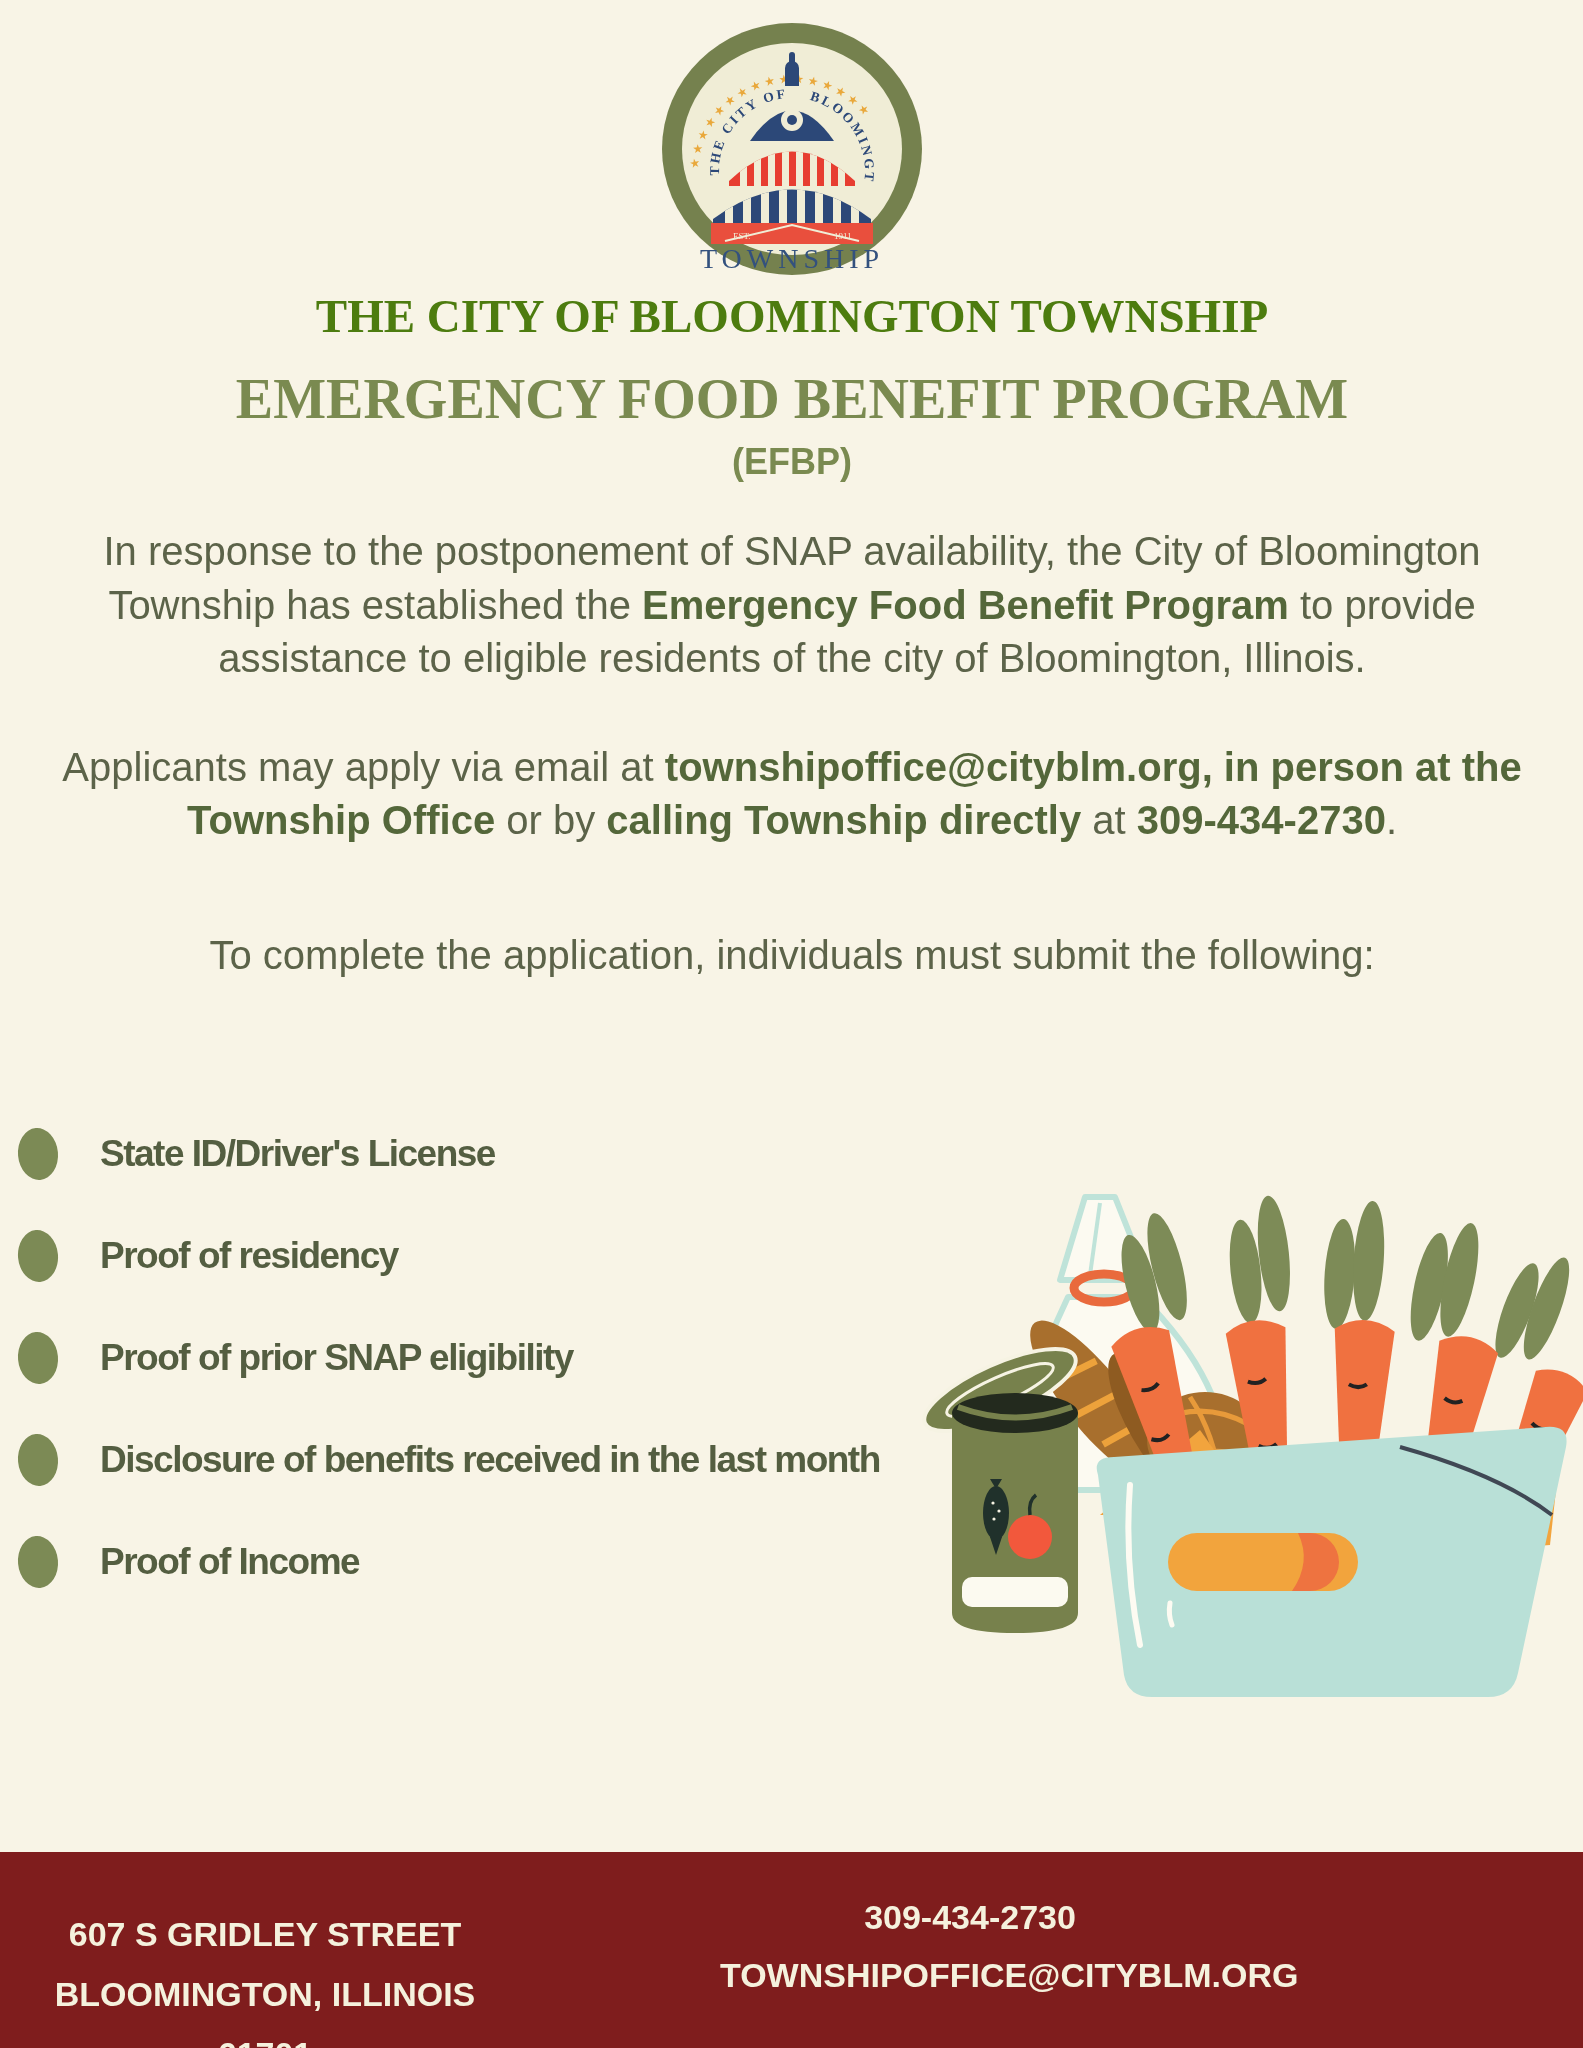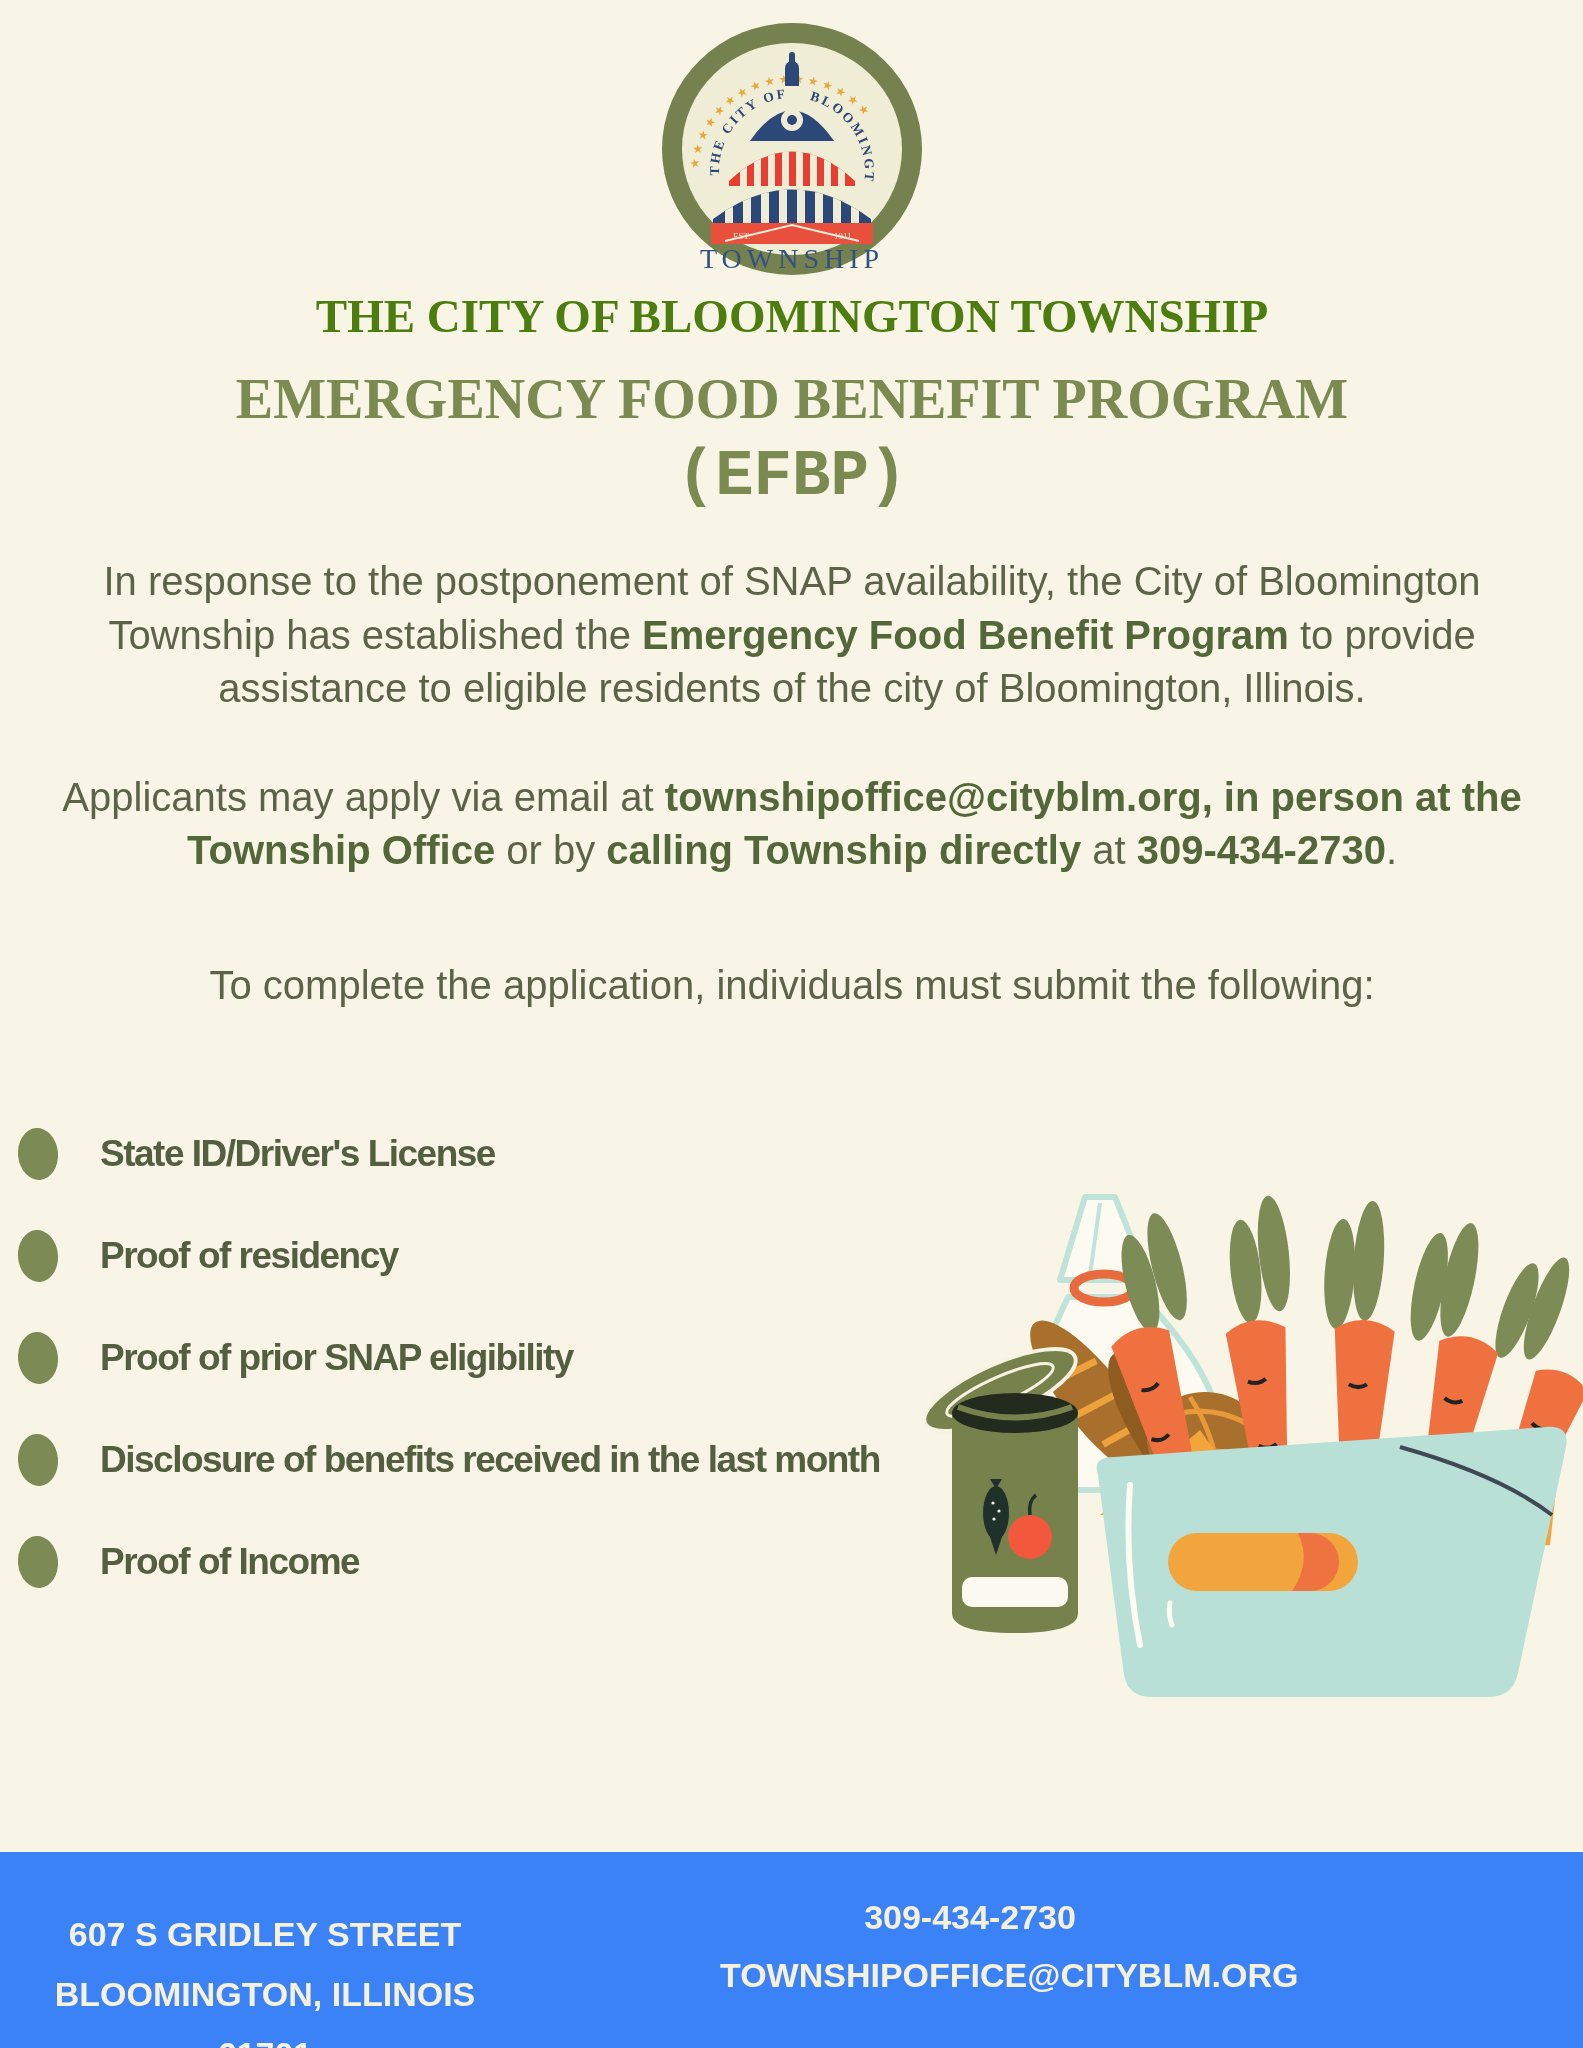--- a/index.html
+++ b/index.html
@@ -16,22 +16,22 @@
   .title {
     font-family:"Liberation Serif", serif; font-weight:700;
     font-size:47px; line-height:1.05; color:#4d7c0f;
     text-align:center; letter-spacing:0px; margin:0;
   }
   .subtitle {
     font-family:"Liberation Serif", serif; font-weight:700;
     font-size:56px; color:#7A8A50; text-align:center; margin:26px 0 0 0;
   }
   .subtitle2 {
-    font-family:Liberation Mono, monospace; font-weight:700;
-    font-size:64px; color:#7A8A50; text-align:center; margin:10px 0 0 0;
+    font-family:Liberation Sans, sans-serif; font-weight:700;
+    font-size:36px; color:#7A8A50; text-align:center; margin:10px 0 0 0;
   }
   .para {
     font-size:40px; line-height:1.33; color:#5C6349;
     text-align:center; margin:0;
   }
   .para .b { font-weight:700; color:#54673A; }
   .para-intro { margin-top:42px; }
   .para-apply { margin-top:56px; }
   .para-lead  { margin-top:82px; }
   
@@ -44,21 +44,21 @@
   }
   .req-label {
     margin-left:42px; font-size:37px; font-weight:700;
     letter-spacing:-1.5px; color:#545E41; white-space:nowrap;
   }
   
   .illustration { position:absolute; left:700px; top:1185px; z-index:1; }
   
   .footer {
     position:absolute; left:0; bottom:0; width:1583px; height:196px;
-    background:#3b82f6; color:#F5F1DD; z-index:3;
+    background:#7f1d1d; color:#F5F1DD; z-index:3;
   }
   .footer-left {
     position:absolute; left:35px; top:52px; width:460px;
     text-align:center; font-weight:700; font-size:34px; line-height:60px;
   }
   .footer-right {
     position:absolute; left:720px; top:36px; width:500px;
     text-align:center; font-weight:700; font-size:34px; line-height:58px;
   }
 </style>

